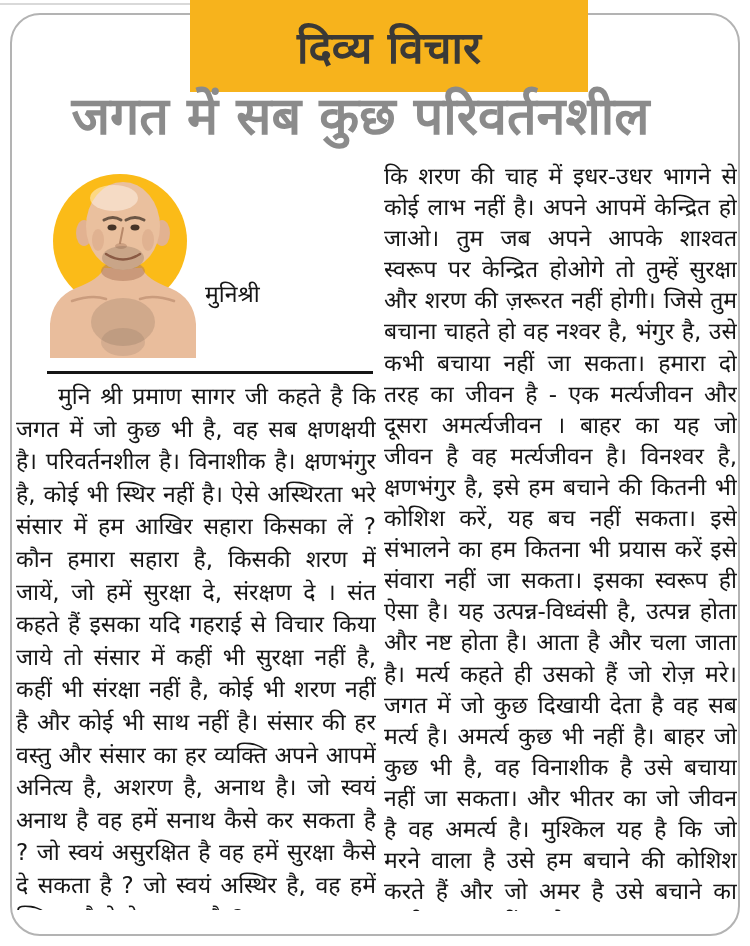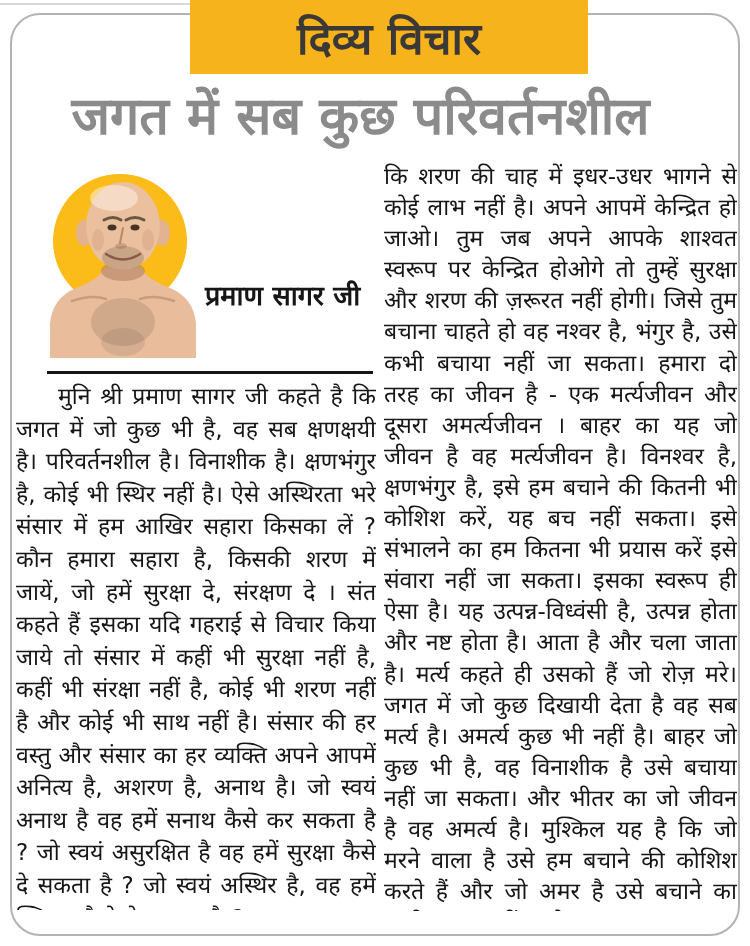--- a/index.html
+++ b/index.html
@@ -29,21 +29,21 @@
     width: 730px; height: 923px;
     box-sizing: border-box;
     border: 2px solid var(--border-gray, #b3b3b3);
     border-radius: 30px;
     background: transparent;
   }
   
   .masthead {
     position: absolute;
     left: 190px; top: 0;
-    width: 398px; height: 74px;
+    width: 398px; height: 92px;
     background: var(--banner-yellow, #F7B31C);
     display: flex;
     align-items: center;
     justify-content: center;
   }
   .masthead-title {
     font-size: 44px;
     font-weight: bold;
     color: #3a3937;
     letter-spacing: 0px;
@@ -164,21 +164,21 @@
 
     <path d="M81,58 Q79,68 78,73" stroke="rgba(150,100,72,0.6)" stroke-width="2" fill="none" stroke-linecap="round"></path>
     <ellipse cx="79" cy="76" rx="6" ry="3" fill="rgba(150,100,75,0.35)"></ellipse>
 
     <ellipse cx="81" cy="88" rx="21" ry="12" fill="rgba(110,90,75,0.26)"></ellipse>
 
     <path d="M64,84 Q81,95 98,84" stroke="#8a5a44" stroke-width="2.5" fill="none" stroke-linecap="round"></path>
   </svg>
 
   <div class="author-caption">
-    <div class="cap-name">प्रमाण सागर जी</div>
+    <div class="cap-honorific">मुनिश्री</div>
   </div>
 
   <div class="photo-divider"></div>
 
   <div class="col col-left">
     <p>मुनि श्री प्रमाण सागर जी कहते है कि जगत में जो कुछ भी है, वह सब क्षणक्षयी है। परिवर्तनशील है। विनाशीक है। क्षणभंगुर है, कोई भी स्थिर नहीं है। ऐसे अस्थिरता भरे संसार में हम आखिर सहारा किसका लें ? कौन हमारा सहारा है, किसकी शरण में जायें, जो हमें सुरक्षा दे, संरक्षण दे । संत कहते हैं इसका यदि गहराई से विचार किया जाये तो संसार में कहीं भी सुरक्षा नहीं है, कहीं भी संरक्षा नहीं है, कोई भी शरण नहीं है और कोई भी साथ नहीं है। संसार की हर वस्तु और संसार का हर व्यक्ति अपने आपमें अनित्य है, अशरण है, अनाथ है। जो स्वयं अनाथ है वह हमें सनाथ कैसे कर सकता है ? जो स्वयं असुरक्षित है वह हमें सुरक्षा कैसे दे सकता है ? जो स्वयं अस्थिर है, वह हमें स्थिरता कैसे दे सकता है ? अशरण भावना यह कहती है</p>
   </div>
 
   <div class="col col-right">
     <p>कि शरण की चाह में इधर-उधर भागने से कोई लाभ नहीं है। अपने आपमें केन्द्रित हो जाओ। तुम जब अपने आपके शाश्वत स्वरूप पर केन्द्रित होओगे तो तुम्हें सुरक्षा और शरण की ज़रूरत नहीं होगी। जिसे तुम बचाना चाहते हो वह नश्वर है, भंगुर है, उसे कभी बचाया नहीं जा सकता। हमारा दो तरह का जीवन है - एक मर्त्यजीवन और दूसरा अमर्त्यजीवन । बाहर का यह जो जीवन है वह मर्त्यजीवन है। विनश्वर है, क्षणभंगुर है, इसे हम बचाने की कितनी भी कोशिश करें, यह बच नहीं सकता। इसे संभालने का हम कितना भी प्रयास करें इसे संवारा नहीं जा सकता। इसका स्वरूप ही ऐसा है। यह उत्पन्न-विध्वंसी है, उत्पन्न होता और नष्ट होता है। आता है और चला जाता है। मर्त्य कहते ही उसको हैं जो रोज़ मरे। जगत में जो कुछ दिखायी देता है वह सब मर्त्य है। अमर्त्य कुछ भी नहीं है। बाहर जो कुछ भी है, वह विनाशीक है उसे बचाया नहीं जा सकता। और भीतर का जो जीवन है वह अमर्त्य है। मुश्किल यह है कि जो मरने वाला है उसे हम बचाने की कोशिश करते हैं और जो अमर है उसे बचाने का कभी प्रयास नहीं करते।</p>

